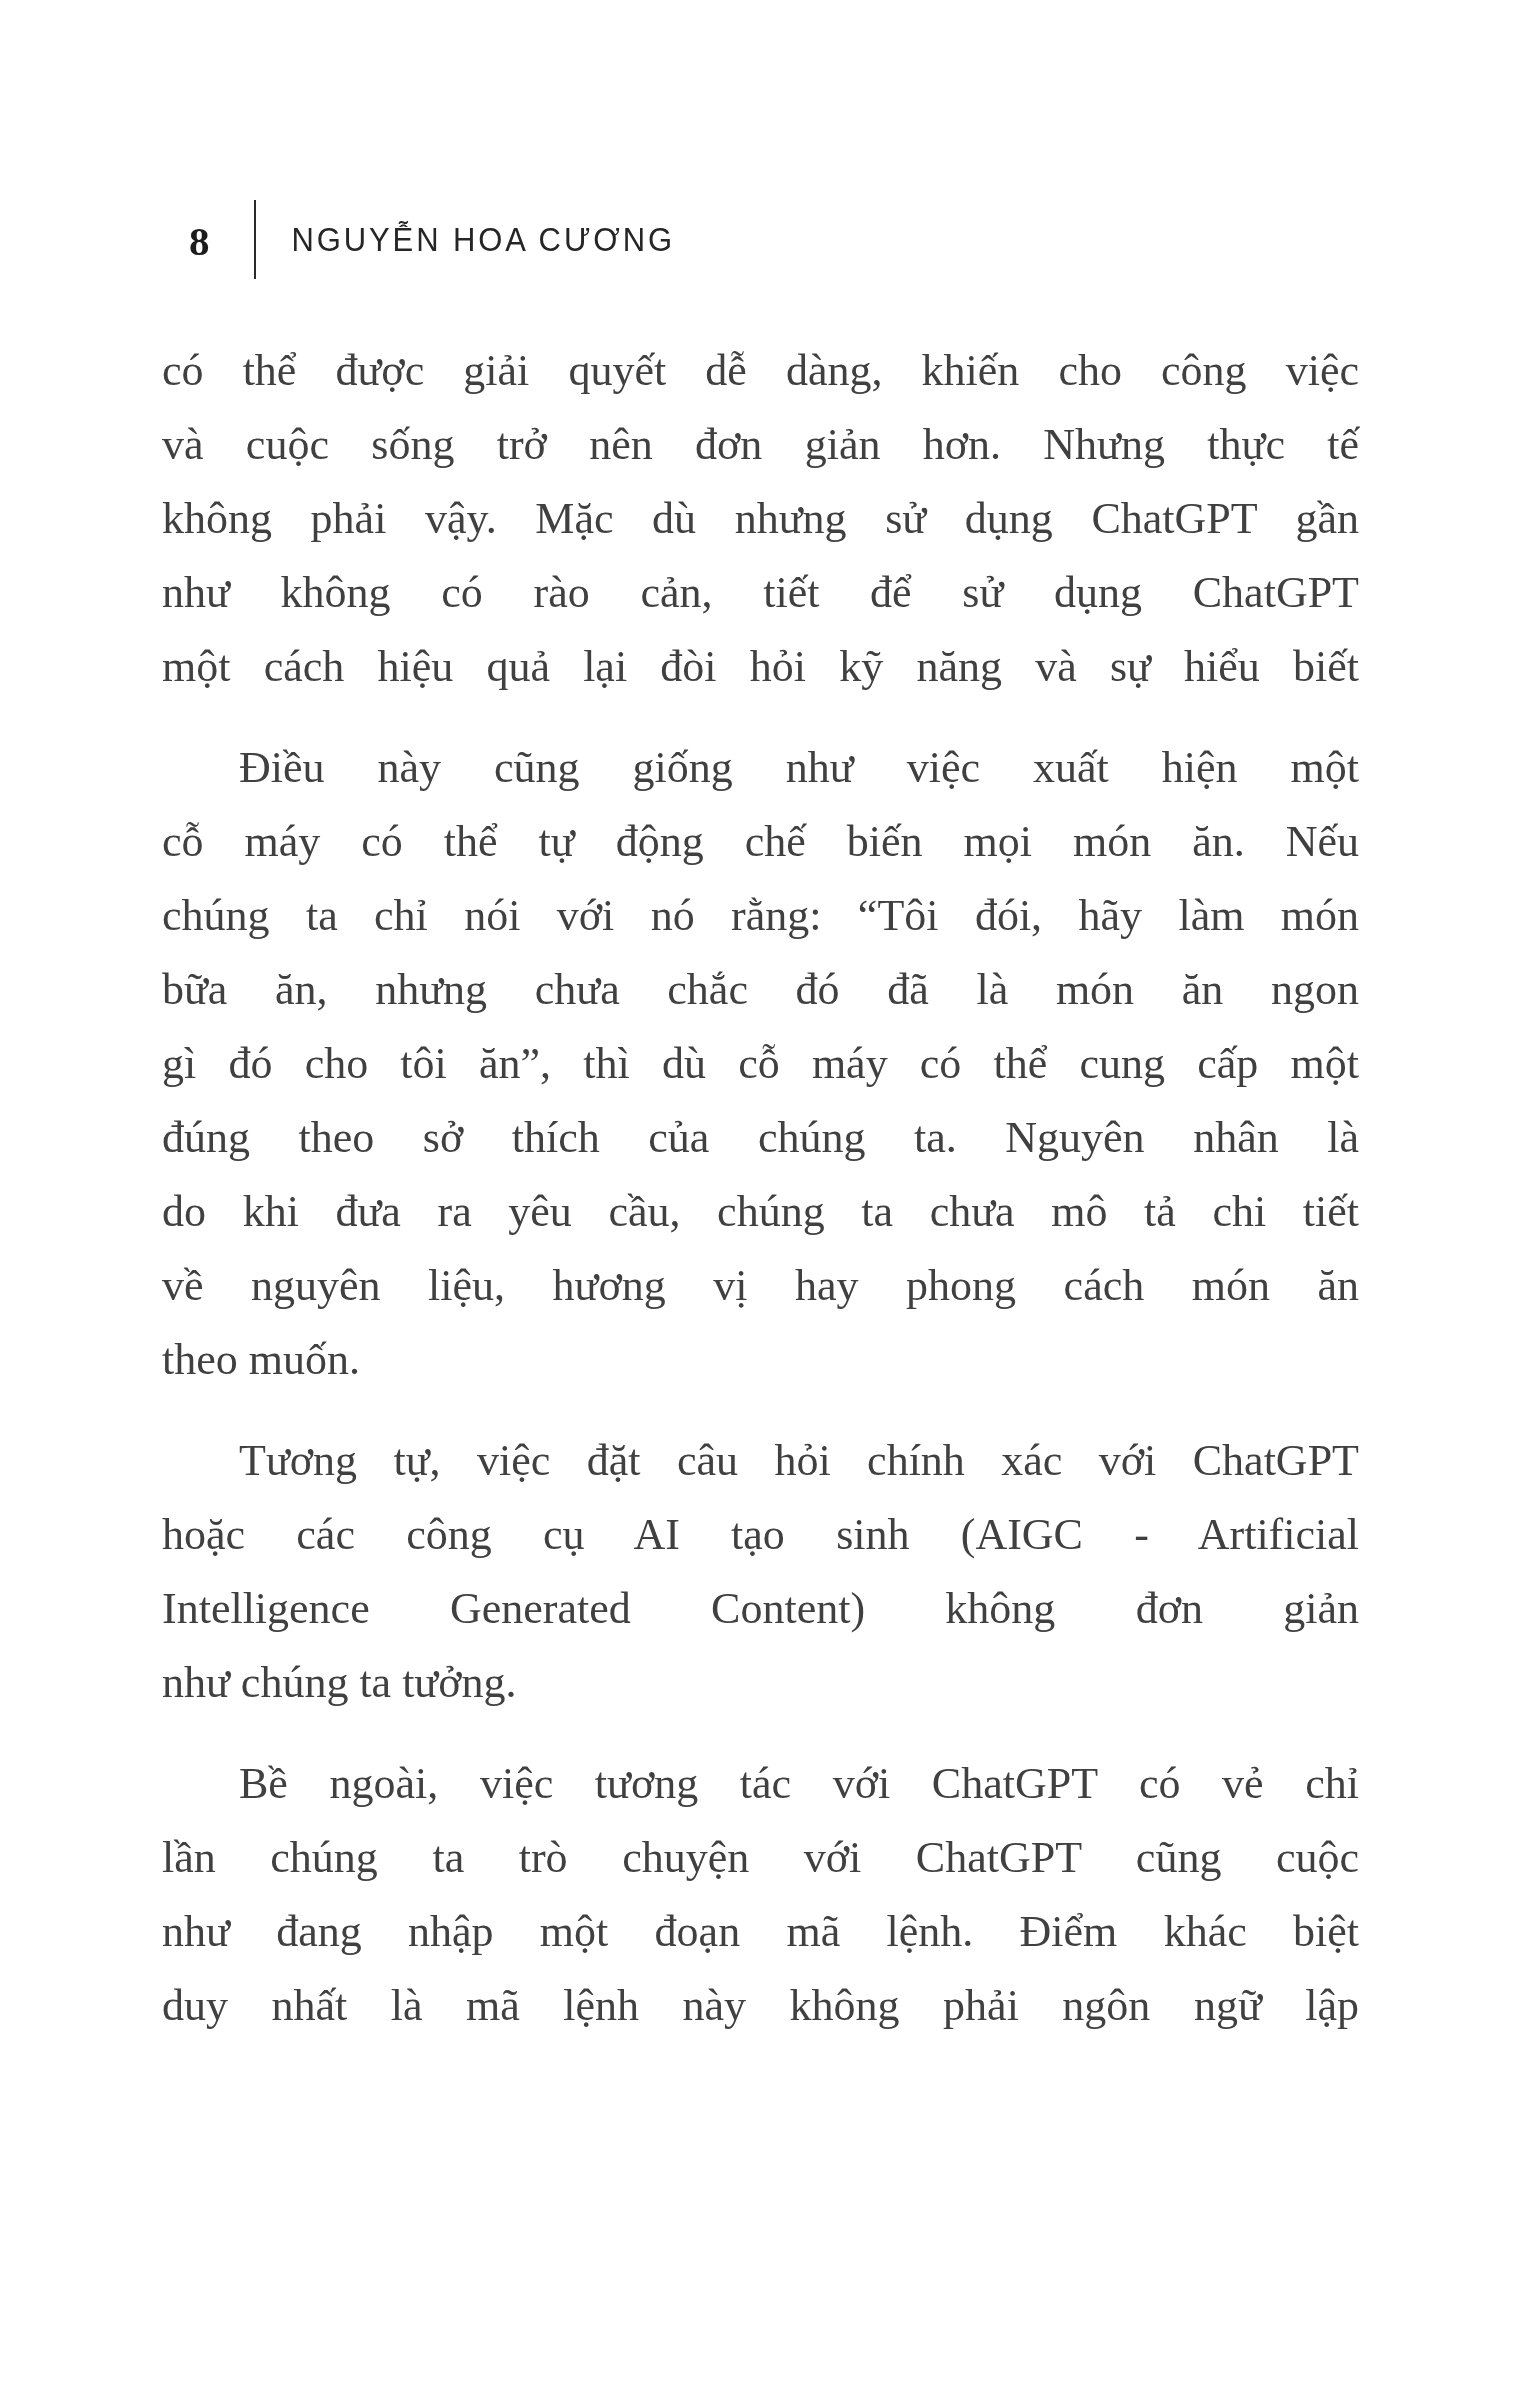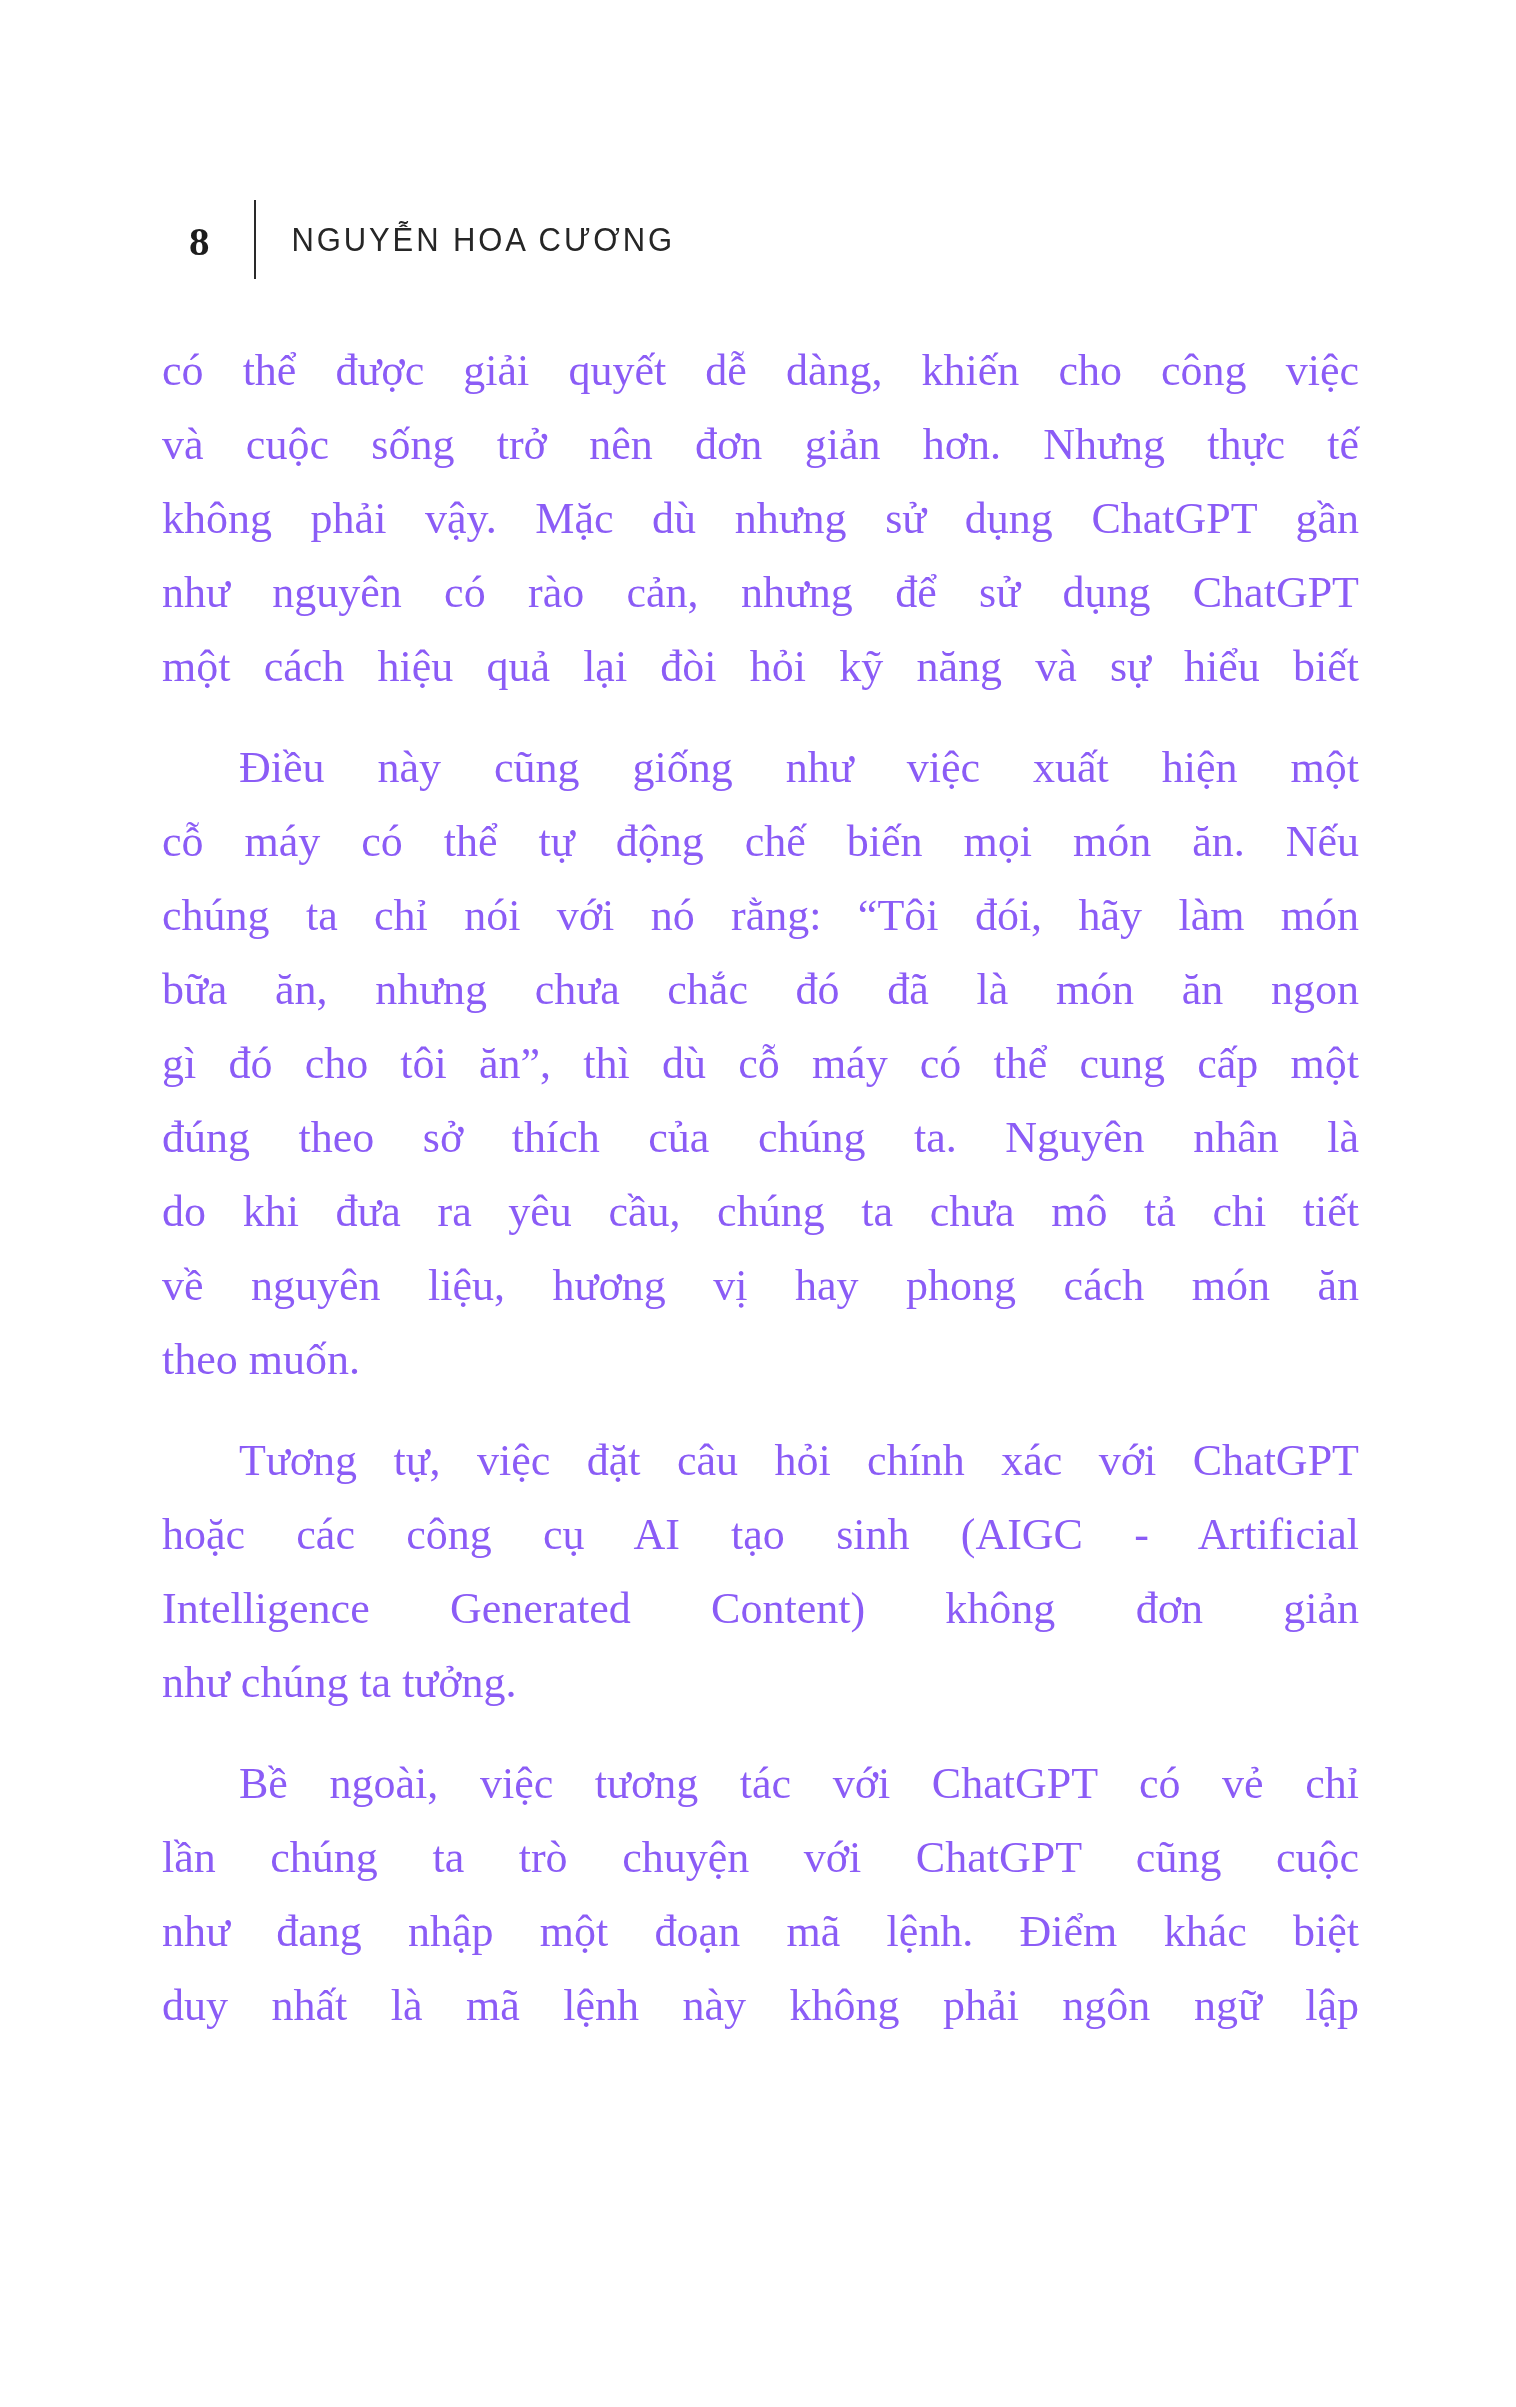--- a/index.html
+++ b/index.html
@@ -49,21 +49,21 @@
     transform: scaleY(1.05);
   }
   
   .body-text {
     position: absolute;
     top: 334px;
     left: 162px;
     width: 1197px;
     font-size: 44px;
     line-height: 74px;
-    color: #8b5cf6;
+    color: #404040;
   }
   .para { margin: 0 0 27px 0; }
   .para:last-child { margin-bottom: 0; }
   .line {
     text-align: justify;
     text-align-last: justify;
     white-space: normal;
   }
   .line.indent { text-indent: 77px; }
   .line.last { text-align-last: left; }
@@ -78,21 +78,21 @@
     <span class="header-divider"></span>
     <span class="header-author">NGUYỄN HOA CƯƠNG</span>
   </div>
 
   <div class="body-text">
 
     <div class="para">
       <div class="line">có thể được giải quyết dễ dàng, khiến cho công việc</div>
       <div class="line">và cuộc sống trở nên đơn giản hơn. Nhưng thực tế</div>
       <div class="line">không phải vậy. Mặc dù nhưng sử dụng ChatGPT gần</div>
-      <div class="line">như nguyên có rào cản, nhưng để sử dụng ChatGPT</div>
+      <div class="line">như không có rào cản, tiết để sử dụng ChatGPT</div>
       <div class="line">một cách hiệu quả lại đòi hỏi kỹ năng và sự hiểu biết</div>
     </div>
 
     <div class="para">
       <div class="line indent">Điều này cũng giống như việc xuất hiện một</div>
       <div class="line">cỗ máy có thể tự động chế biến mọi món ăn. Nếu</div>
       <div class="line">chúng ta chỉ nói với nó rằng: “Tôi đói, hãy làm món</div>
       <div class="line">bữa ăn, nhưng chưa chắc đó đã là món ăn ngon</div>
       <div class="line">gì đó cho tôi ăn”, thì dù cỗ máy có thể cung cấp một</div>
       <div class="line">đúng theo sở thích của chúng ta. Nguyên nhân là</div>

